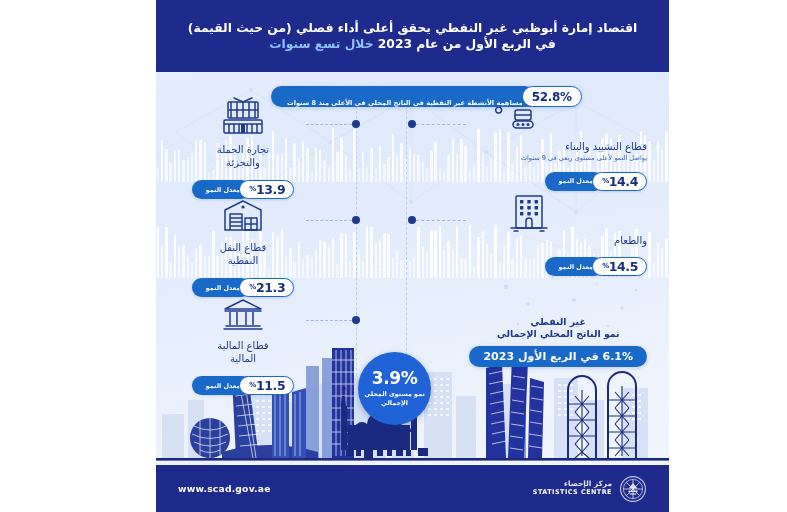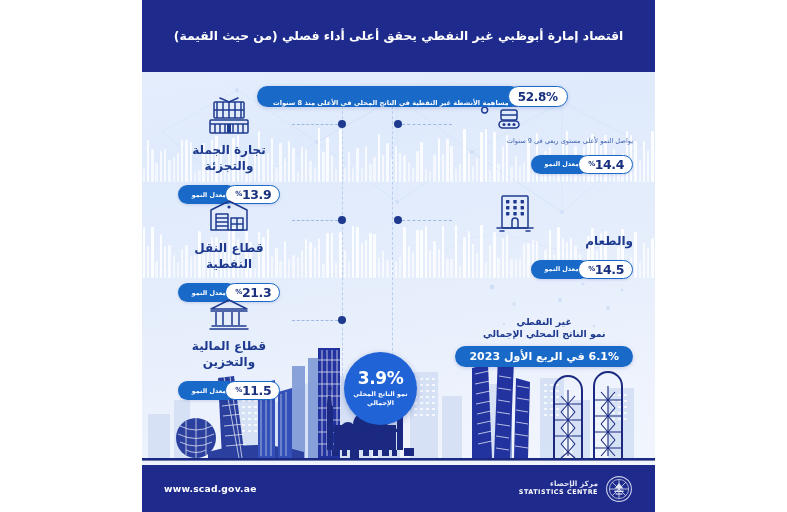--- a/index.html
+++ b/index.html
@@ -5,21 +5,21 @@
   html,body{margin:0;padding:0;}
   body{
     width:787px;height:512px;overflow:hidden;
     background:#ffffff;
     font-family:"DejaVu Sans","Liberation Sans",sans-serif;
   }
   .stage{position:relative;width:787px;height:512px;background:#fff;}
 
   
   .ig{
-    position:absolute;left:142px;top:0;width:513px;height:512px;
+    position:absolute;left:156px;top:0;width:513px;height:512px;
     background:linear-gradient(170deg,#e9f0fd 0%,#dfeafc 28%,#e6eefc 55%,#eef3fd 78%,#f4f7fe 100%);
     overflow:hidden;
   }
 
   
   .hdr{
     position:absolute;left:0;top:0;width:513px;height:72px;
     background:#1e2a8c;
     display:flex;flex-direction:column;align-items:center;justify-content:center;
     gap:2px;z-index:30;
@@ -58,21 +58,21 @@
   }
   .ribbon .val{
     background:#ffffff;border:1.6px solid #1869c8;color:#18307e;
     font-size:12px;font-weight:800;border-radius:11px;
     display:flex;align-items:center;padding:0 9px;margin-left:-13px;z-index:2;
     letter-spacing:-.3px;
   }
 
   
   .sector{position:absolute;z-index:20;}
-  .sector .ttl{color:#1e3a8f;font-weight:700;font-size:12px;line-height:1.3;}
+  .sector .ttl{color:#1e3a8f;font-weight:400;font-size:10px;line-height:1.3;}
   .sector .sub{color:#3f63b5;font-weight:400;font-size:6.6px;line-height:1.35;margin-top:1px;margin-left:8px;}
   .sector.left{text-align:center;}
   .sector.right{text-align:center;}
 
   .pill{
     height:19px;display:inline-flex;align-items:stretch;direction:rtl;
     filter:drop-shadow(0 1px 1.5px rgba(30,42,140,.16));
   }
   .pill .lbl{
     background:#1869c8;color:#fff;font-size:6.4px;font-weight:700;
@@ -130,20 +130,24 @@
   .brand .en{color:#ffffff;font-size:6.4px;font-weight:600;letter-spacing:.5px;}
 </style>
 </head>
 <body>
 
 <div class="stage">
   <div class="ig">
 
     <div class="hdr">
       <div class="l1">اقتصاد إمارة أبوظبي غير النفطي يحقق أعلى أداء فصلي (من حيث القيمة)</div>
+      <div class="l2">
+        <span class="wt">في الربع الأول من عام 2023</span>
+        <span>خلال تسع سنوات</span>
+      </div>
     </div>
 
     <svg class="geo" viewBox="0 0 513 370" preserveAspectRatio="none">
       <g stroke="#c4d6f2" stroke-width="0.7" fill="none" opacity="0.85">
         <path d="M20 60 L95 18 L175 70 L255 25 L330 80 L420 30 L500 72"></path>
         <path d="M20 60 L95 120 L175 70 L255 130 L330 80 L420 140 L500 72"></path>
         <path d="M95 18 L95 120 M255 25 L255 130 M420 30 L420 140"></path>
         <path d="M175 70 L255 25 M330 80 L420 140"></path>
       </g>
       <g fill="#bcd2f0" opacity="0.9">
@@ -469,20 +473,21 @@
             <path d="M13.6 15 a3 3 0 1 0 .1 0"></path>
             <rect x="30" y="18" width="16" height="10" rx="2"></rect>
             <path d="M30 23h16"></path>
             <rect x="28" y="29" width="20" height="7" rx="3.5"></rect>
             <circle cx="33" cy="32.5" r="1.5" fill="#1e3a8f" stroke="none"></circle>
             <circle cx="38" cy="32.5" r="1.5" fill="#1e3a8f" stroke="none"></circle>
             <circle cx="43" cy="32.5" r="1.5" fill="#1e3a8f" stroke="none"></circle>
           </g>
         </svg>
       </div>
+      <div class="ttl" style="text-align:right;margin-top:4px;">قطاع التشييد والبناء</div>
       <div class="sub" style="text-align:right;">يواصل النمو لأعلى مستوى ربعي في 9 سنوات</div>
       <div style="text-align:right;">
         <div class="pill" style="margin-top:9px;">
           <div class="num">
             <i>14.4</i>
               <span class="pc">%</span>
           </div>
           <div class="lbl">معدل النمو</div>
         </div>
       </div>
@@ -564,21 +569,21 @@
           <g fill="none" stroke="#1e3a8f" stroke-width="1.5" stroke-linejoin="round">
             <path d="M5 13 L23 4 L41 13 Z"></path>
             <path d="M5 15h36" stroke-linecap="round"></path>
             <path d="M10 16v13M17 16v13M26 16v13M33 16v13"></path>
             <path d="M6 30h34" stroke-linecap="round"></path>
             <path d="M4 33h38" stroke-linecap="round"></path>
           </g>
         </svg>
       </div>
       <div class="ttl" style="margin-top:5px;">قطاع المالية</div>
-      <div class="ttl">والتخزين</div>
+      <div class="ttl">المالية</div>
       <div class="pill" style="margin-top:11px;">
         <div class="num">
           <i>11.5</i>
             <span class="pc">%</span>
         </div>
         <div class="lbl">معدل النمو</div>
       </div>
     </div>
     <div class="conn" style="left:150px;top:316px;width:54px;">
       <div class="dot"></div>
@@ -797,21 +802,21 @@
         <path d="M459 62 l7 8 l7 -8 M459 78 l7 8 l7 -8 M459 94 l7 8 l7 -8 M459 110 l7 8 l7 -8"></path>
         <path d="M459 78 l7 -8 l7 8 M459 94 l7 -8 l7 8 M459 110 l7 -8 l7 8 M459 126 l7 -8 l7 8"></path>
       </g>
 
       <rect x="0" y="128" width="513" height="2.6" fill="#1b2a80"></rect>
     </svg>
 
     <div class="circle">
       <div class="big">3.9%</div>
       <div class="cap">
-        <span>نمو الناتج المحلي</span><br>
+        <span>نمو مستوى المحلي</span><br>
         <span>الإجمالي</span>
       </div>
     </div>
 
     <div class="ftr">
       <div class="url">www.scad.gov.ae</div>
       <div class="brand">
         <div class="bt">
           <span class="ar">مركز الإحصاء</span>
           <span class="en">STATISTICS CENTRE</span>

